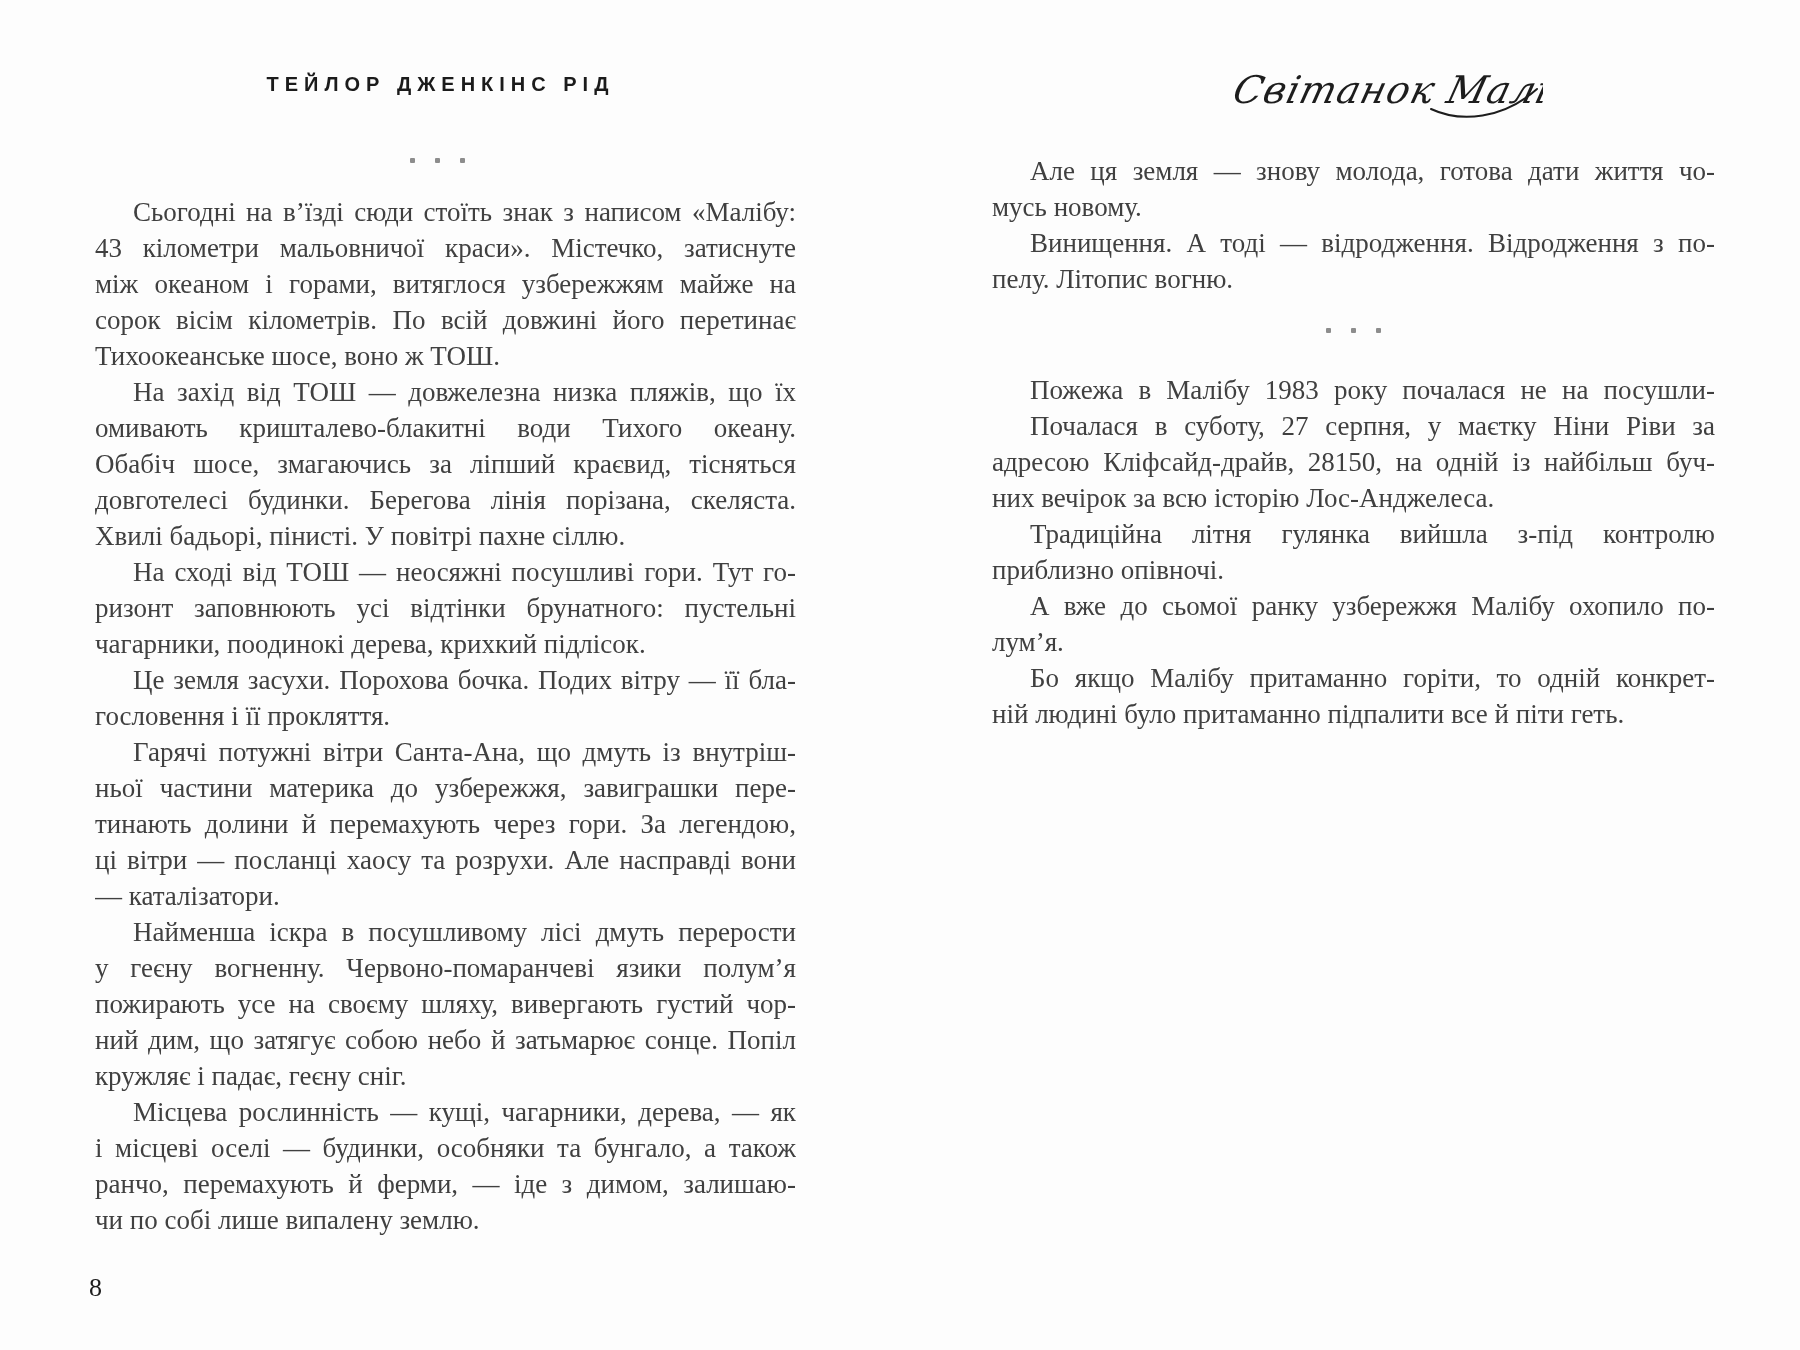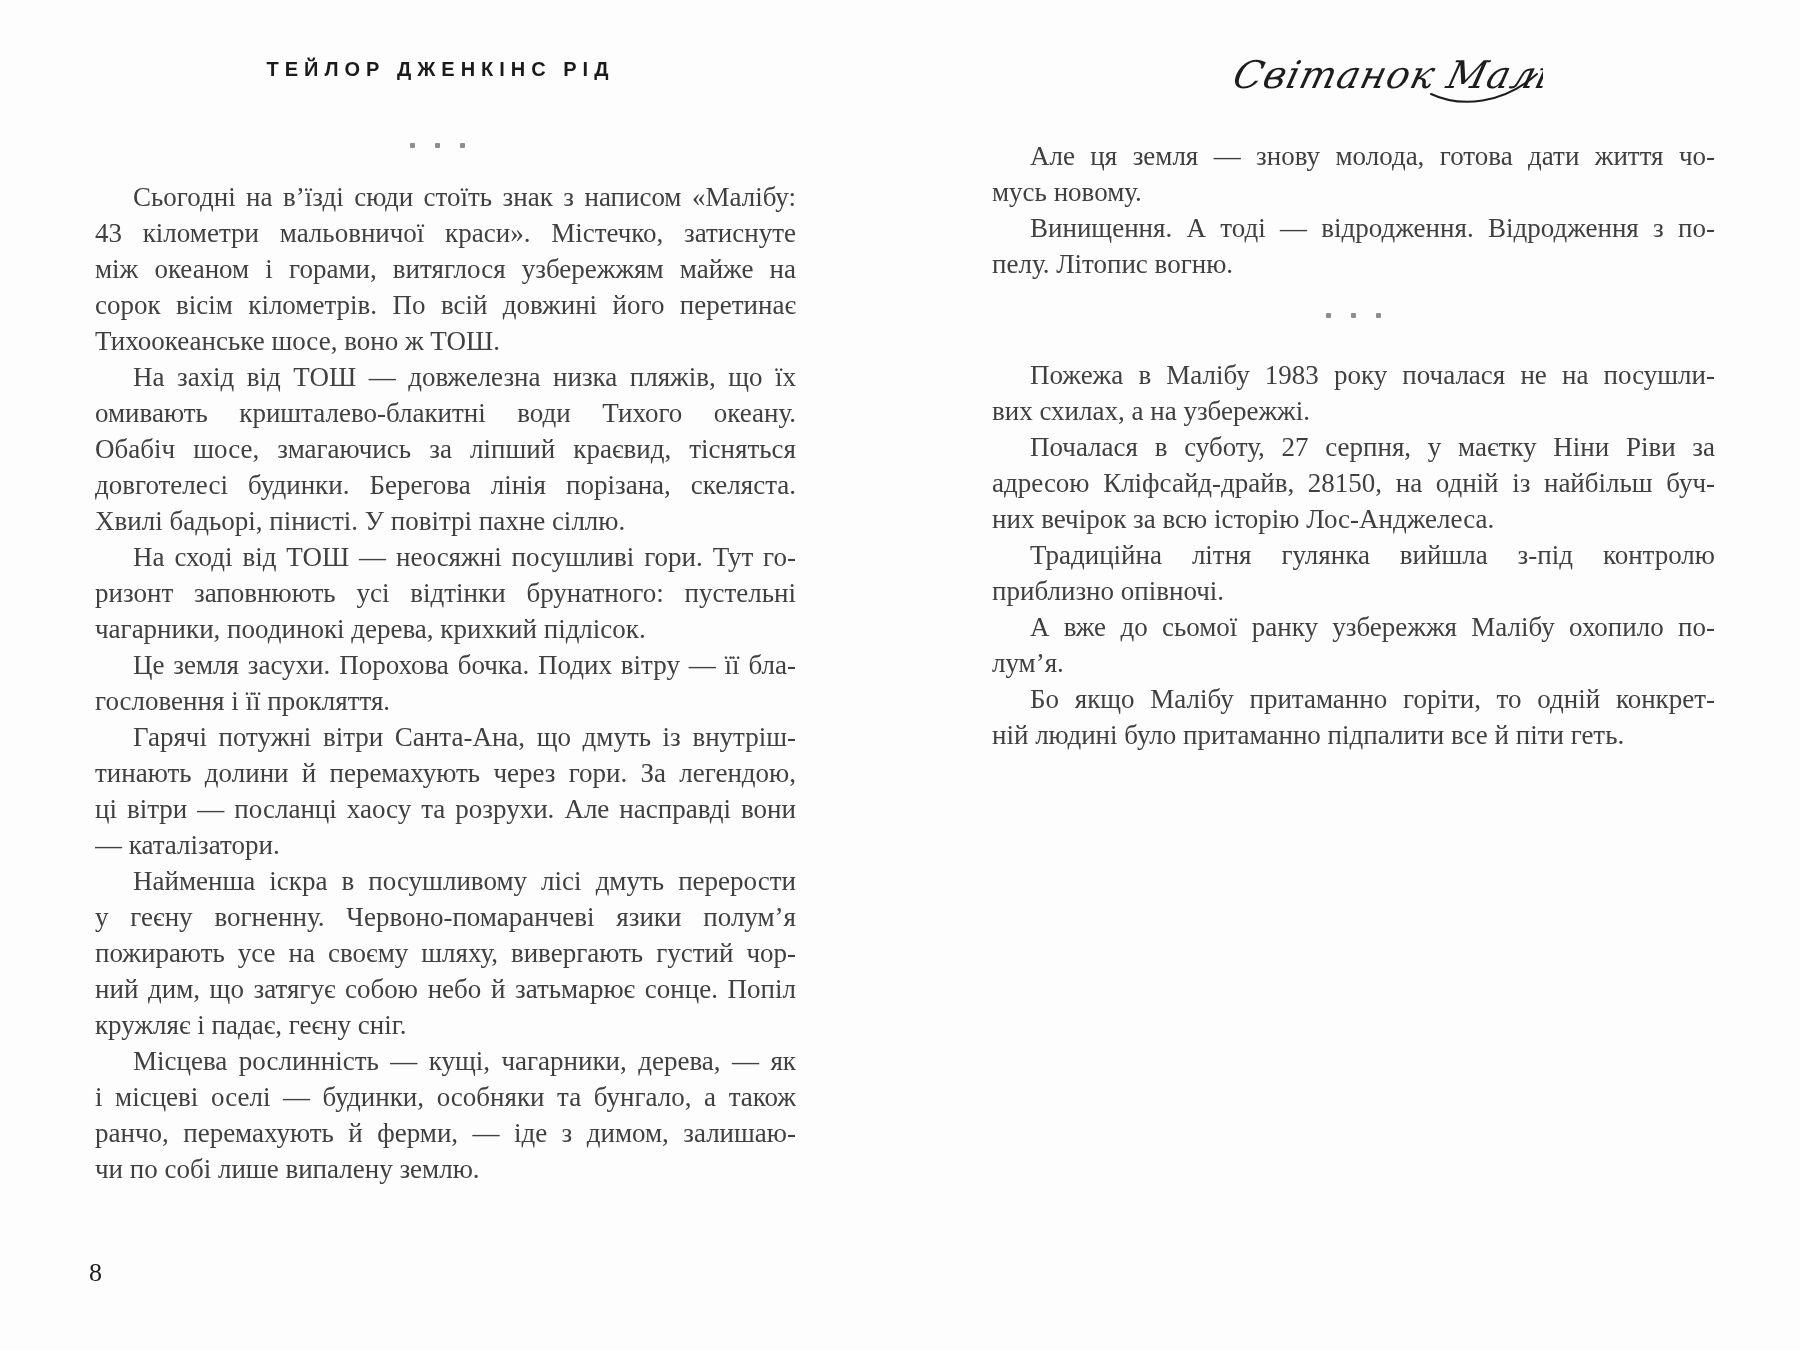--- a/index.html
+++ b/index.html
@@ -2,21 +2,21 @@
 <html><head>
 <meta charset="utf-8">
 <style>
   html, body {
     margin: 0; padding: 0;
     width: 1800px; height: 1350px;
     background: #fdfdfd;
     overflow: hidden;
   }
   .spread { position: relative; width: 1800px; height: 1350px; }
-  .page { position: absolute; top: 0; height: 1168px; }
+  .page { position: absolute; top: 15px; height: 1168px; }
   .page.left  { left: 87px;  width: 701px; }
   .page.right { left: 992px; width: 723px; }
 
   .running-header {
     position: absolute; top: 58px; left: 0; width: 100%;
     text-align: center;
     font-family: "Liberation Sans", sans-serif;
     font-size: 20px; font-weight: 700;
     letter-spacing: 6px;
     color: #1b1b1b;
@@ -89,20 +89,21 @@
         <div class="line">омивають кришталево-блакитні води Тихого океану.</div>
         <div class="line">Обабіч шосе, змагаючись за ліпший краєвид, тісняться</div>
         <div class="line">довготелесі будинки. Берегова лінія порізана, скеляста.</div>
         <div class="line last">Хвилі бадьорі, пінисті. У повітрі пахне сіллю.</div>
         <div class="line first">На сході від ТОШ — неосяжні посушливі гори. Тут го-</div>
         <div class="line">ризонт заповнюють усі відтінки брунатного: пустельні</div>
         <div class="line last">чагарники, поодинокі дерева, крихкий підлісок.</div>
         <div class="line first">Це земля засухи. Порохова бочка. Подих вітру — її бла-</div>
         <div class="line last">гословення і її прокляття.</div>
         <div class="line first">Гарячі потужні вітри Санта-Ана, що дмуть із внутріш-</div>
+        <div class="line">ньої частини материка до узбережжя, завиграшки пере-</div>
         <div class="line">тинають долини й перемахують через гори. За легендою,</div>
         <div class="line">ці вітри — посланці хаосу та розрухи. Але насправді вони</div>
         <div class="line last">— каталізатори.</div>
         <div class="line first">Найменша іскра в посушливому лісі дмуть перерости</div>
         <div class="line">у геєну вогненну. Червоно-помаранчеві язики полум’я</div>
         <div class="line">пожирають усе на своєму шляху, вивергають густий чор-</div>
         <div class="line">ний дим, що затягує собою небо й затьмарює сонце. Попіл</div>
         <div class="line last">кружляє і падає, геєну сніг.</div>
         <div class="line first">Місцева рослинність — кущі, чагарники, дерева, — як</div>
         <div class="line">і місцеві оселі — будинки, особняки та бунгало, а також</div>
@@ -132,21 +133,20 @@
       </div>
 
     <div class="ornament right-orn">
       <span class="dot"></span>
       <span class="dot"></span>
       <span class="dot"></span>
     </div>
 
     <div class="body-text body-right-b">
         <div class="line first">Пожежа в Малібу 1983 року почалася не на посушли-</div>
-        <div class="line last">вих схилах, а на узбережжі.</div>
         <div class="line first">Почалася в суботу, 27 серпня, у маєтку Ніни Ріви за</div>
         <div class="line">адресою Кліфсайд-драйв, 28150, на одній із найбільш буч-</div>
         <div class="line last">них вечірок за всю історію Лос-Анджелеса.</div>
         <div class="line first">Традиційна літня гулянка вийшла з-під контролю</div>
         <div class="line last">приблизно опівночі.</div>
         <div class="line first">А вже до сьомої ранку узбережжя Малібу охопило по-</div>
         <div class="line last">лум’я.</div>
         <div class="line first">Бо якщо Малібу притаманно горіти, то одній конкрет-</div>
         <div class="line last">ній людині було притаманно підпалити все й піти геть.</div>
       </div>

